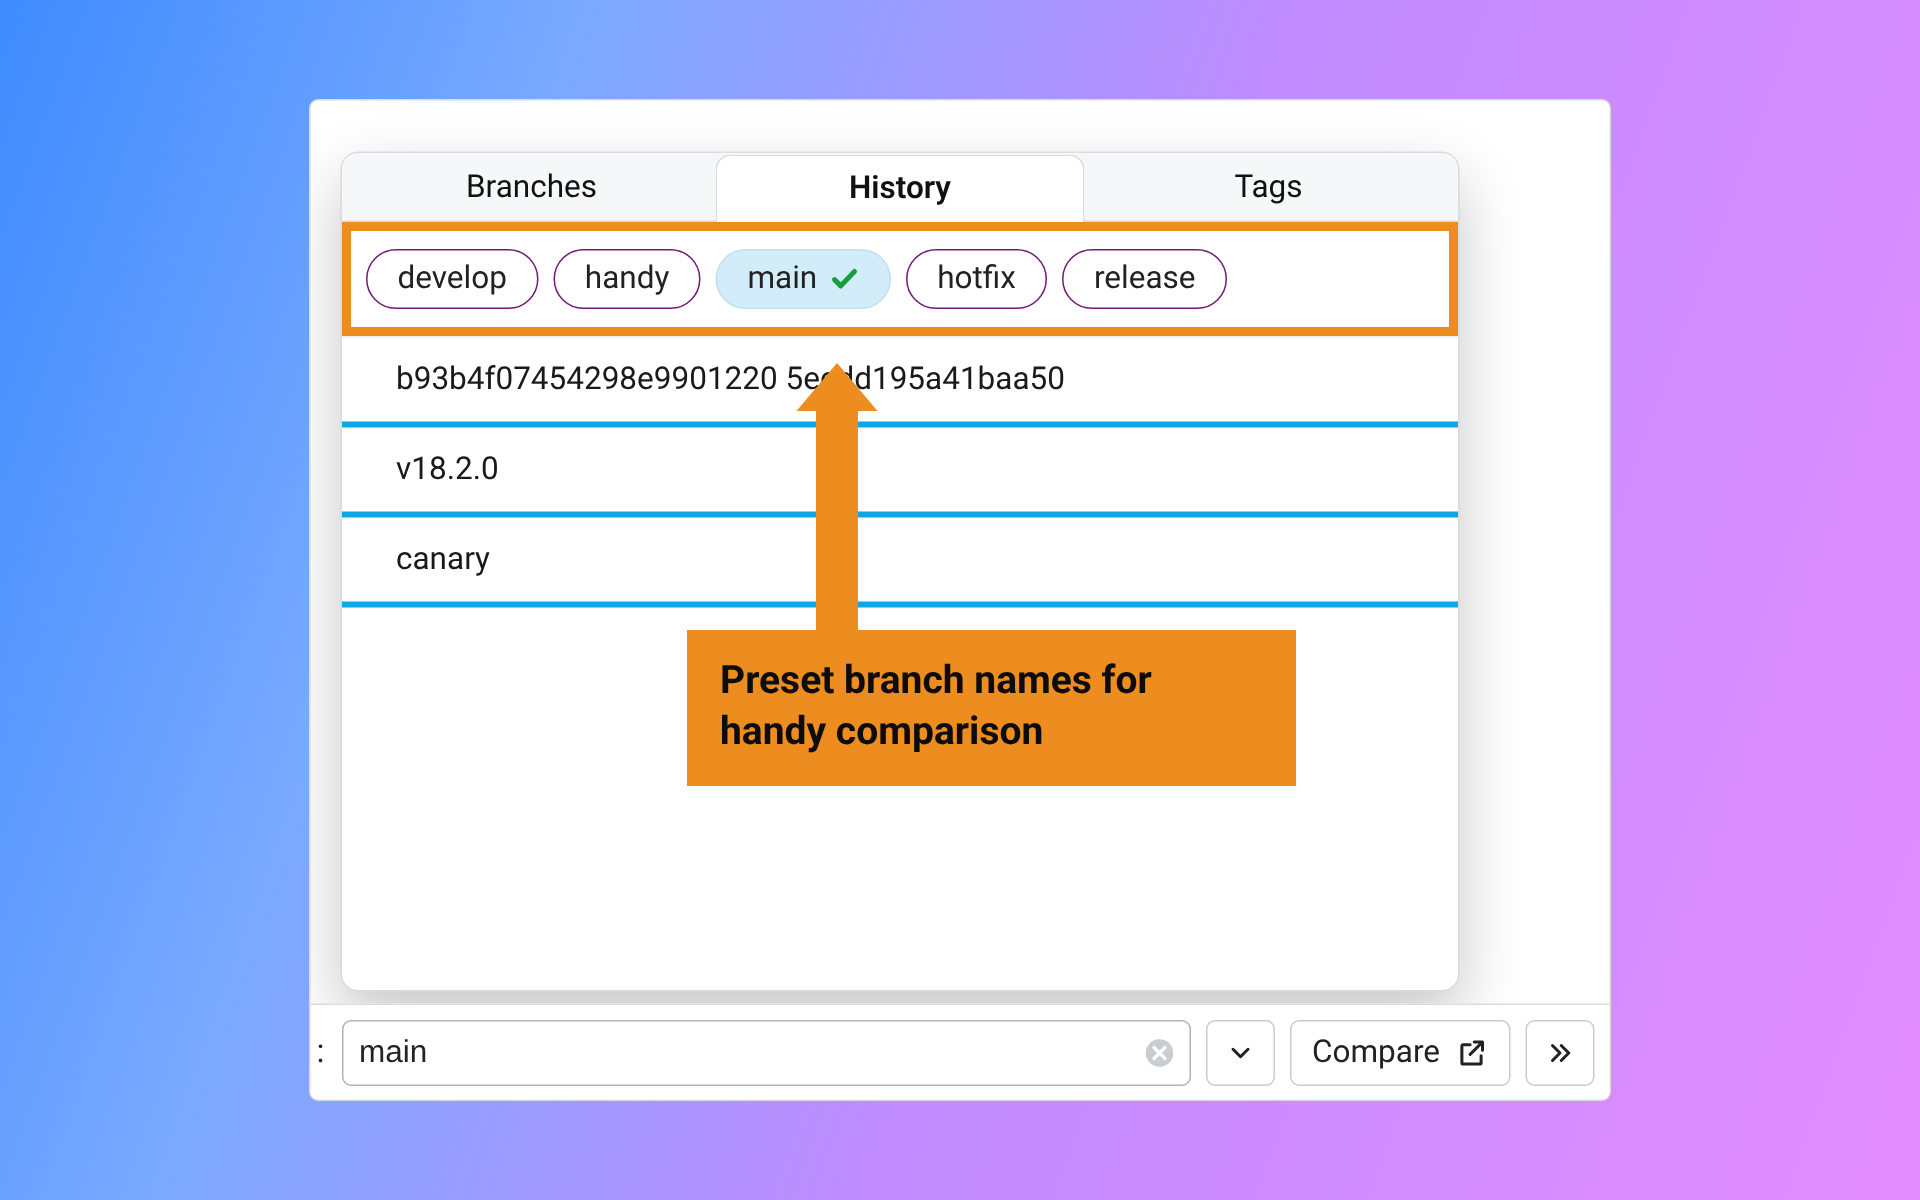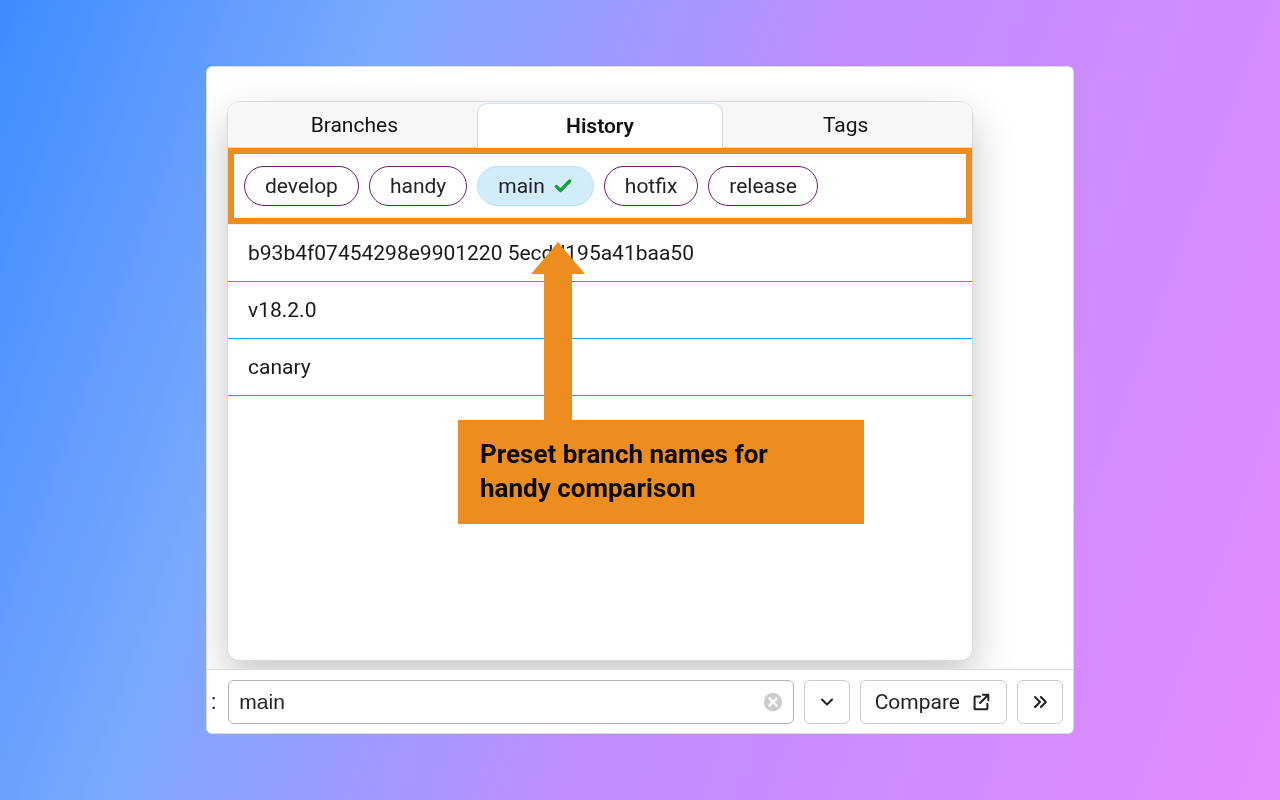--- a/index.html
+++ b/index.html
@@ -72,24 +72,24 @@
   }
   .branch-chip.selected {
     background: #d2ecf9;
     border-color: #bfe0ef;
   }
   .check {
     width: 20px; height: 20px; display: inline-block;
   }
   .check svg { display: block; }
   .history-item {
-    padding: 16px 20px;
+    padding: 16px 36px;
     font-size: 21px;
     color: #1a1a1a;
-    border-bottom: 1px solid #0ea5e9;
+    border-bottom: 4px solid #0ea5e9;
   }
   .history-item:first-of-type { border-top: 1px solid #eceef0; }
 
   .callout-arrow {
     position: absolute;
     left: 316px; top: 162px;
     width: 28px; height: 158px;
     background: #ee8d1f;
   }
   .callout-arrowhead {

